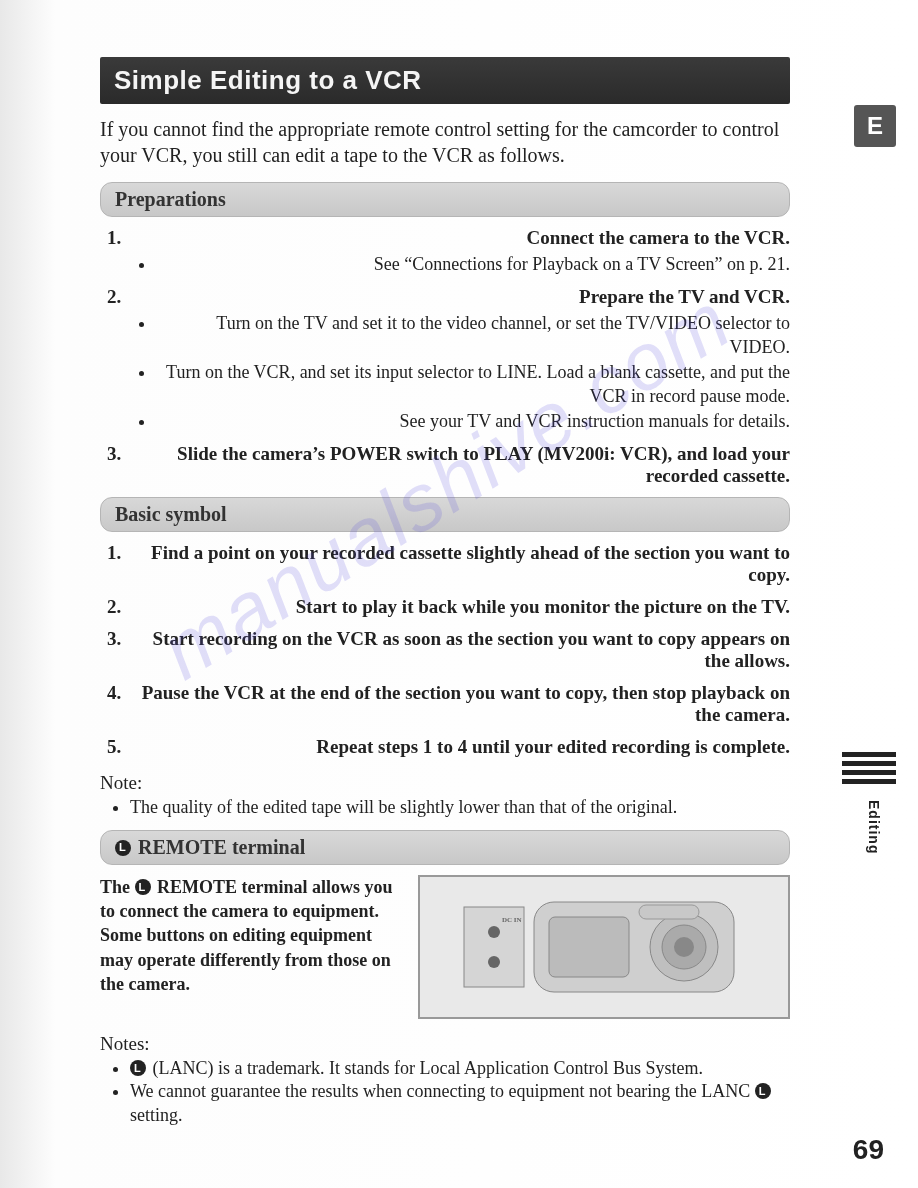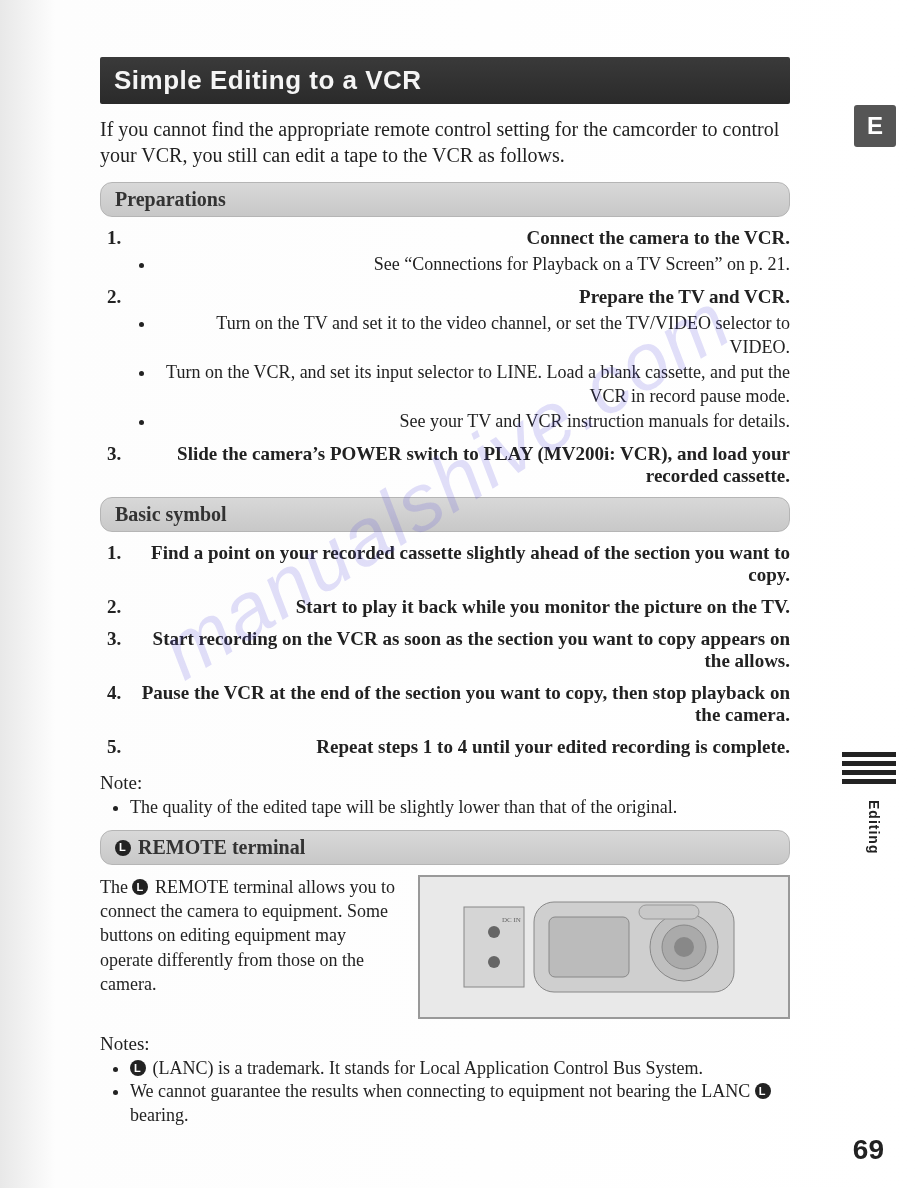--- a/index.html
+++ b/index.html
@@ -79,20 +79,21 @@
     padding-left: 30px;
     margin: 0 0 10px 0;
     font-size: 18px;
     line-height: 1.3;
   }
   .remote-row {
     display: flex;
     gap: 18px;
     margin: 8px 0 4px 0;
     align-items: flex-start;
+    font-weight: bold;
   }
   .remote-text {
     flex: 0 0 300px;
     font-size: 18px;
     line-height: 1.35;
   }
   .remote-img {
     flex: 1;
     height: 140px;
     border: 2px solid #999;
@@ -265,21 +266,21 @@
         </svg>
       </div>
     </div>
 
     <div class="note-head">Notes:</div>
     <ul class="note-list">
       <li>
         <span class="lanc-icon"></span><span> (LANC) is a trademark. It stands for Local Application Control Bus System.</span>
       </li>
       <li>
-        <span>We cannot guarantee the results when connecting to equipment not bearing the LANC </span><span class="lanc-icon"></span><span> bearing.</span>
+        <span>We cannot guarantee the results when connecting to equipment not bearing the LANC </span><span class="lanc-icon"></span><span> setting.</span>
       </li>
     </ul>
 
   </div>
 
   <div class="page-num">69</div>
 
 </div>
 
 </body></html>

